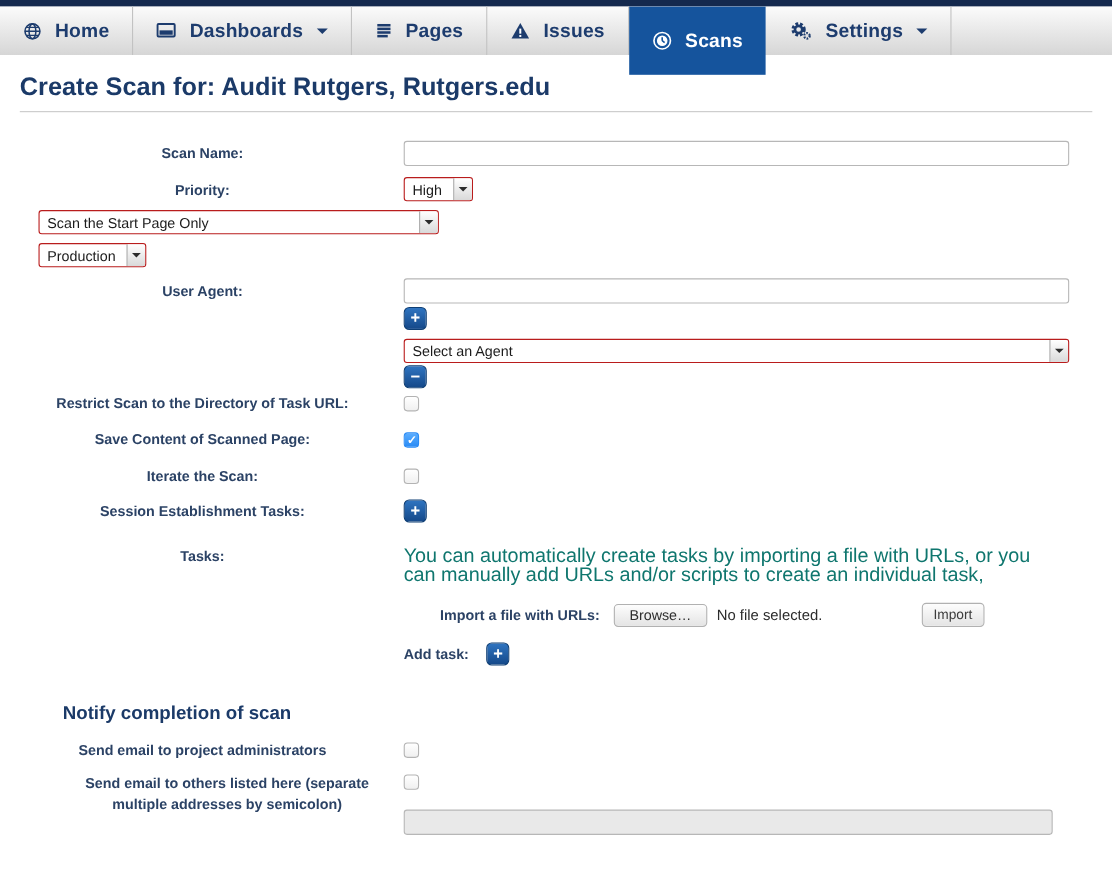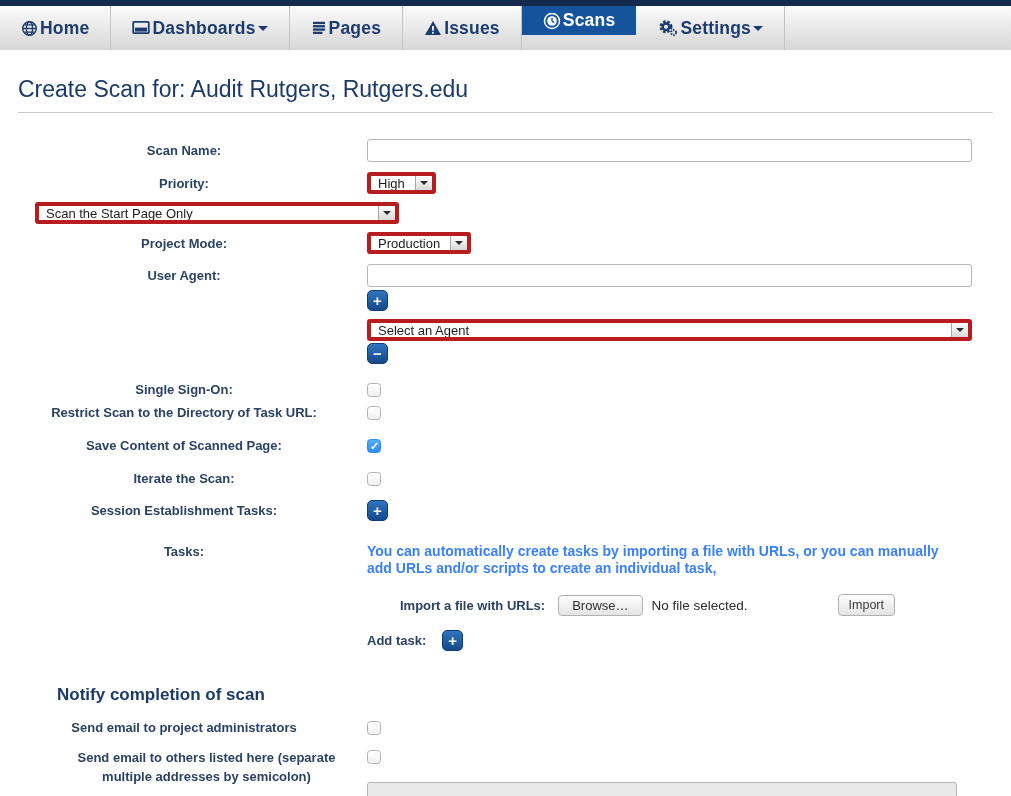--- a/index.html
+++ b/index.html
@@ -1,59 +1,59 @@
 <!DOCTYPE html>
 <html><head>
 <meta charset="utf-8">
 <style>
   * { margin:0; padding:0; box-sizing:border-box; }
   html,body { width:1011px; height:796px; background:#fff; font-family:"Liberation Sans", sans-serif; }
 
   
   .topstrip { height:6px; background:#14294e; }
   nav { height:44px; background:linear-gradient(#fbfbfb,#d6d6d6); display:flex; align-items:stretch; position:relative; z-index:5; }
-  .nav-item { display:flex; align-items:center; gap:2px; padding:0 21px; font-size:17.5px; font-weight:bold; color:#1d3c6e; border-right:1px solid #c2c2c2; cursor:pointer; text-decoration:none; }
+  .nav-item { display:flex; align-items:center; gap:12px; padding:0 21px; font-size:17.5px; font-weight:bold; color:#1d3c6e; border-right:1px solid #c2c2c2; cursor:pointer; text-decoration:none; }
   .nav-item .ilabel { letter-spacing:.2px; }
-  .nav-item.active { background:#15549d; color:#fff; border-right:none; margin-right:1px; height:29px; }
+  .nav-item.active { background:#15549d; color:#fff; border-right:none; margin-right:1px; height:62px; }
   .caret { width:0; height:0; border:5px solid transparent; border-top-color:#1d3c6e; margin-top:6px; }
   .icn { display:inline-flex; align-items:center; }
 
   
   main { padding:0 18px; }
-  h1 { margin-top:26px; font-size:23px; font-weight:normal; color:#1b3a68; }
+  h1 { margin-top:15px; font-size:23px; font-weight:bold; color:#1b3a68; }
   .rule { border:none; border-top:1px solid #c9c9c9; margin-top:9px; }
 
   .row { display:flex; align-items:center; }
   .lbl { width:332px; flex-shrink:0; text-align:center; font-weight:bold; font-size:13px; color:#2b4265; line-height:19px; }
   .ctl { margin-left:17px; display:flex; align-items:center; }
 
   .txtin { height:23px; width:605px; border:1px solid #b7b7b7; border-radius:3px; font-size:13px; padding:0 6px; background:#fff; font-family:"Liberation Sans",sans-serif; }
   .txtin.email { width:590px; background:#e9e9e9; }
 
   
-  .sel { display:inline-flex; align-items:stretch; height:22px; border:4px solid #b91c1c; border-radius:3px; background:#fff; font-size:13px; color:#1c1c1c; cursor:pointer; overflow:hidden; }
+  .sel { display:inline-flex; align-items:stretch; height:22px; border:1px solid #b91c1c; border-radius:3px; background:#fff; font-size:13px; color:#1c1c1c; cursor:pointer; overflow:hidden; }
   .sel .stext { padding:0 10px 0 7px; display:flex; align-items:center; white-space:nowrap; }
   .sel .sarrow { width:17px; flex-shrink:0; border-left:1px solid #a8a8a8; background:linear-gradient(#ffffff,#d9d9d9); display:flex; align-items:center; justify-content:center; margin-left:auto; }
   .sel .sarrow::after { content:""; border:4px solid transparent; border-top-color:#2b2b2b; margin-top:4px; }
   .sel.w-level { width:364px; } .sel.w-agent { width:605px; }
 
   
   .pm { width:21px; height:21px; border-radius:5px; border:1px solid #0e3e74; background:linear-gradient(#2f74c0,#15498a); color:#fff; font-size:15px; font-weight:bold; display:flex; align-items:center; justify-content:center; line-height:1; cursor:pointer; padding:0; font-family:"Liberation Sans",sans-serif; }
 
   
   .cb { width:14px; height:14px; border:1px solid #b3b3b3; border-radius:3.5px; background:linear-gradient(#ffffff,#f0f0f0); display:inline-block; position:relative; cursor:pointer; }
   .cb.checked { background:linear-gradient(#59acff,#2a8bf5); border-color:#2a8bf5; }
   .cb.checked::after { content:"\2713"; color:#fff; font-size:11px; font-weight:bold; position:absolute; left:2px; top:0; }
 
   
   .btn { border:1px solid #b1b1b1; border-radius:5px; background:linear-gradient(#fdfdfd,#e4e4e4); font-size:15px; color:#2e2e2e; padding:4px 14px; cursor:pointer; font-family:"Liberation Sans",sans-serif; }
   .btn.browse { font-size:13px; padding:2px 13px; border-radius:4px; }
   .btn.import { font-size:12.5px; padding:3px 10px; border-radius:4px; color:#3c3c3c; }
 
-  .para { font-size:14px; color:#3b82f6; line-height:17px; width:600px; font-weight:bold; }
+  .para { font-size:18px; color:#0f766e; line-height:17px; width:600px; font-weight:normal; }
   .blbl { font-size:13px; font-weight:bold; color:#2b4265; }
   .plain { font-size:13.5px; color:#2b2b2b; }
   .notify-h { font-size:17px; font-weight:bold; color:#1b3a68; margin-left:39px; }
   .lbl.wrapcap { padding-left:45px; }
 </style>
 </head>
 <body>
 
 <div>
   <div class="topstrip"></div>
@@ -154,21 +154,20 @@
     <div class="row" style="margin-top:8px">
       <div class="ctl">
         <span class="sel w-level">
           <span class="stext">Scan the Start Page Only</span>
           <span class="sarrow"></span>
         </span>
       </div>
     </div>
 
     <div class="row" style="margin-top:8px">
-      <div class="lbl">Project Mode:</div>
       <div class="ctl">
         <span class="sel">
           <span class="stext">Production</span>
           <span class="sarrow"></span>
         </span>
       </div>
     </div>
 
     <div class="row" style="margin-top:10px">
       <div class="lbl">User Agent:</div>
@@ -196,26 +195,20 @@
     </div>
     <div class="row" style="margin-top:2px">
       <div class="lbl"></div>
       <div class="ctl">
           <button class="pm">
             <span>−</span>
           </button>
         </div>
     </div>
 
-    <div class="row" style="margin-top:16px">
-      <div class="lbl">Single Sign-On:</div>
-      <div class="ctl">
-          <span class="cb"></span>
-        </div>
-    </div>
     <div class="row" style="margin-top:4px">
       <div class="lbl">Restrict Scan to the Directory of Task URL:</div>
       <div class="ctl">
           <span class="cb"></span>
         </div>
     </div>
     <div class="row" style="margin-top:14px">
       <div class="lbl">Save Content of Scanned Page:</div>
       <div class="ctl">
           <span class="cb checked"></span>

